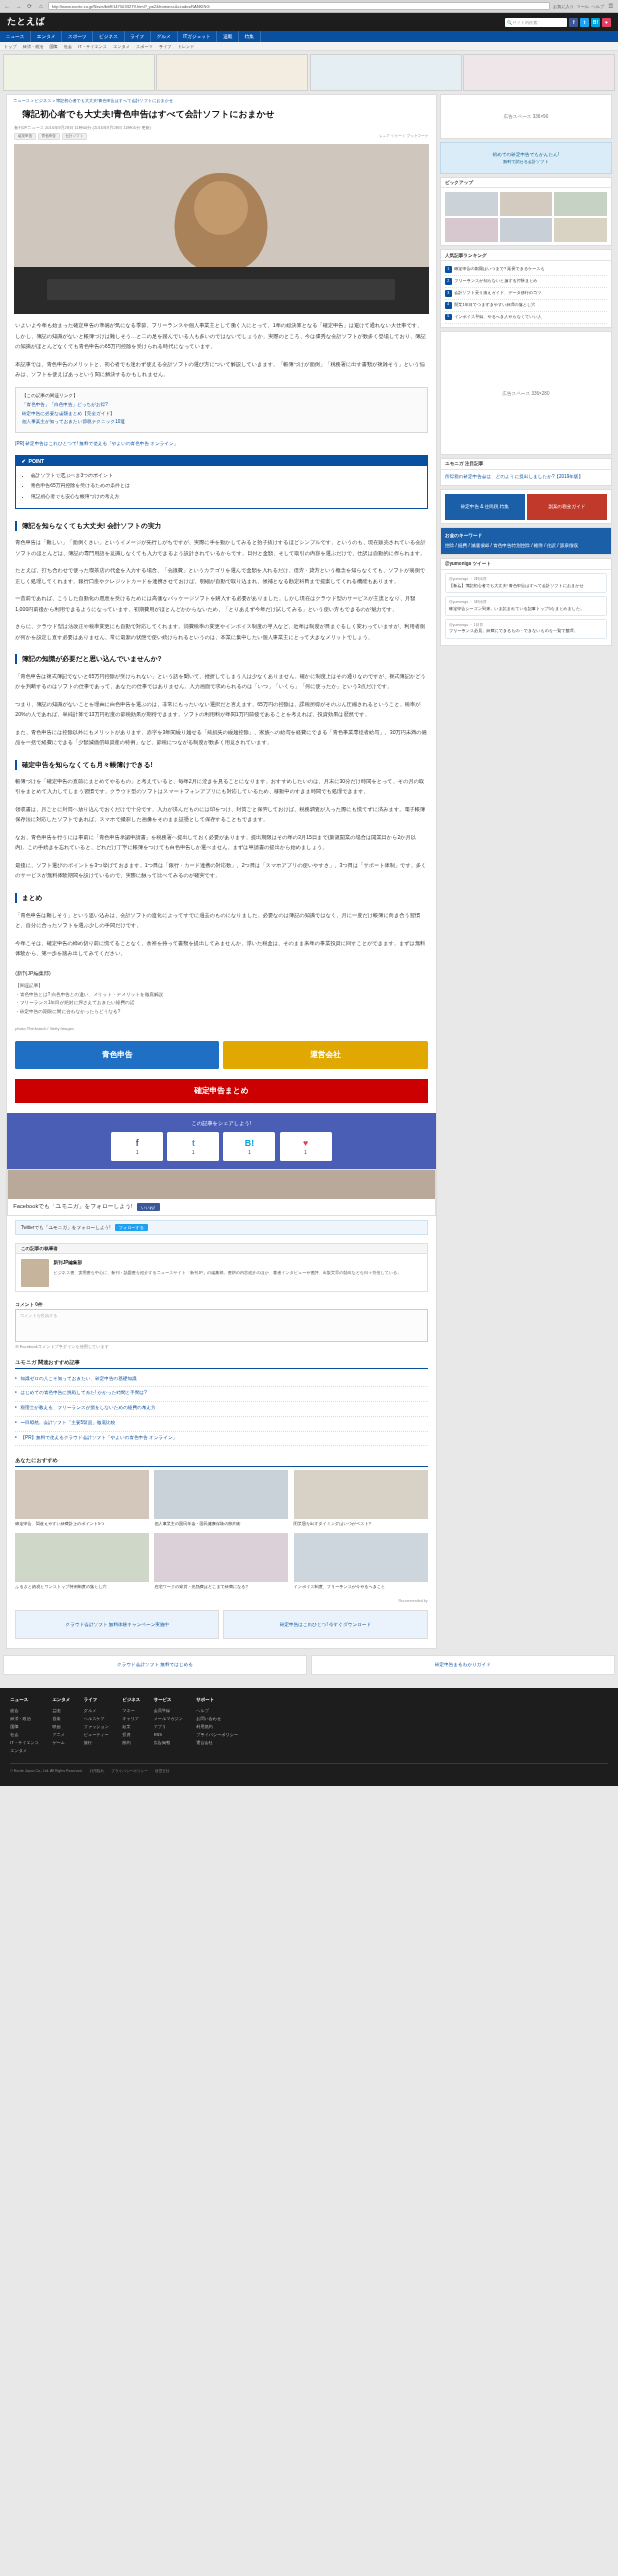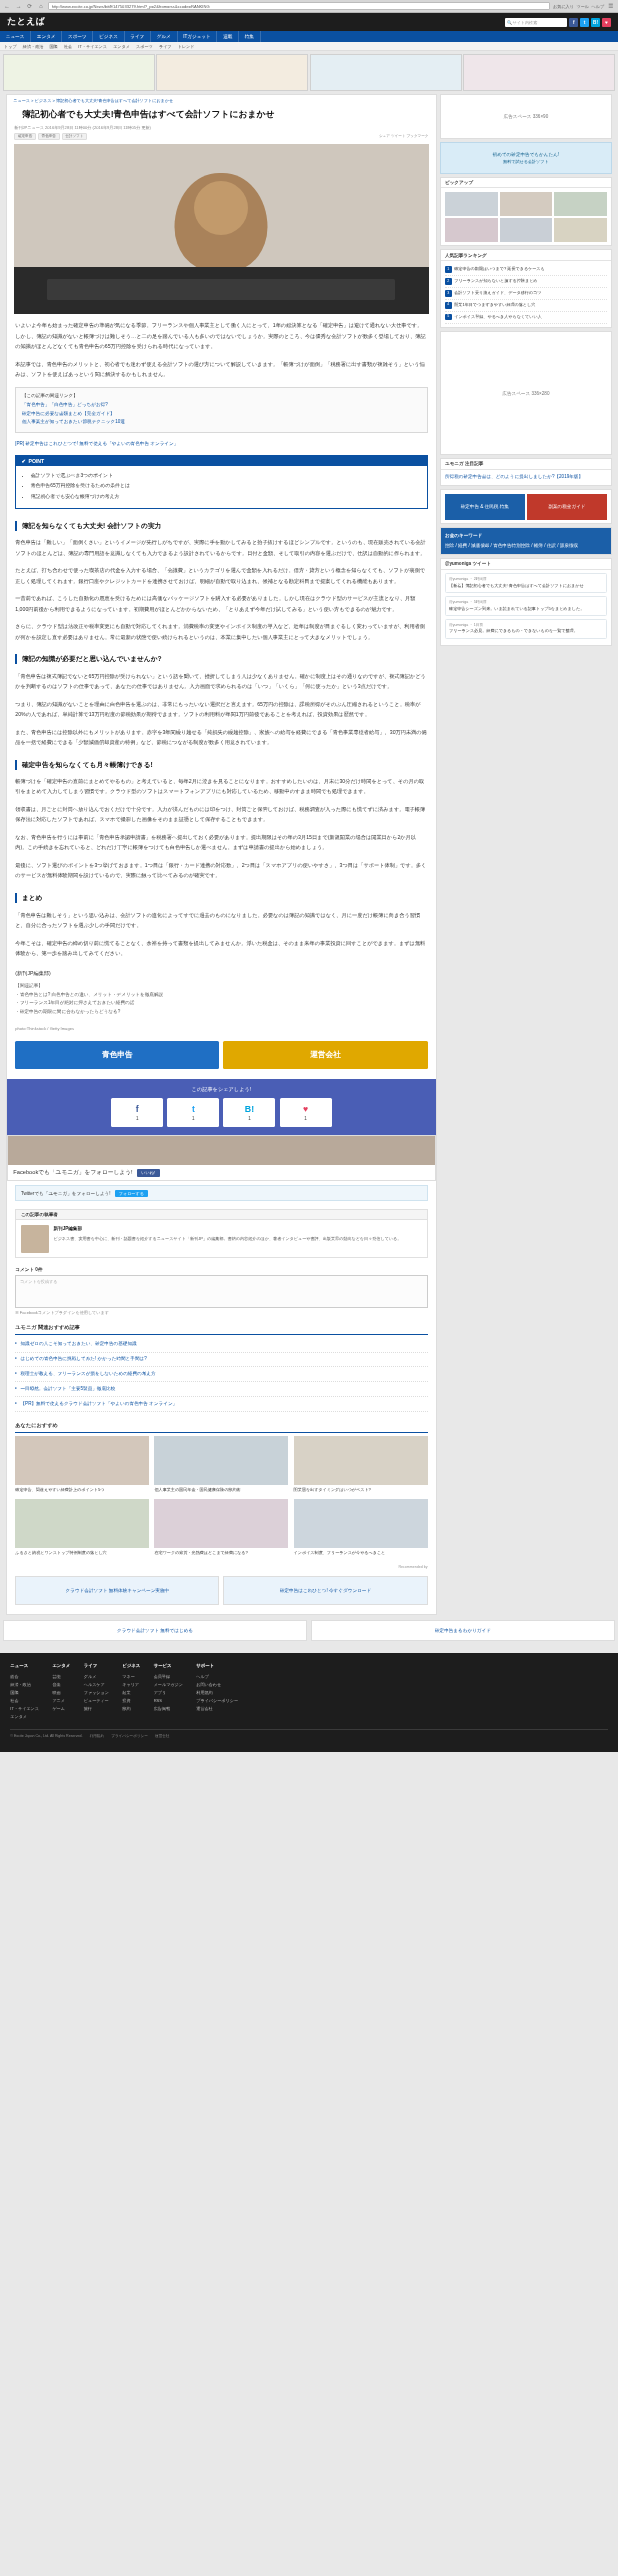--- a/index.html
+++ b/index.html
@@ -328,20 +328,21 @@
       <div>・確定申告の期限に間に合わなかったらどうなる?</div>
     </div>
 
     <div class="photo-credit">photo:Thinkstock / Getty Images</div>
 
     <div class="twin-banners">
       <div class="bn" style="background:#1f6fc4">青色申告</div>
       <div class="bn" style="background:#e0a800">運営会社</div>
     </div>
 
+    <div class="wide-banner">確定申告まとめ</div>
 
     <div class="share-block">
       <div class="sh-title">この記事をシェアしよう!</div>
       <div class="sh-row">
         <div class="sh-btn">
           <span class="sh-ic" style="color:#3b5998">f</span>
           <span class="sh-n">1</span>
         </div>
         <div class="sh-btn">
           <span class="sh-ic" style="color:#1da1f2">t</span>

